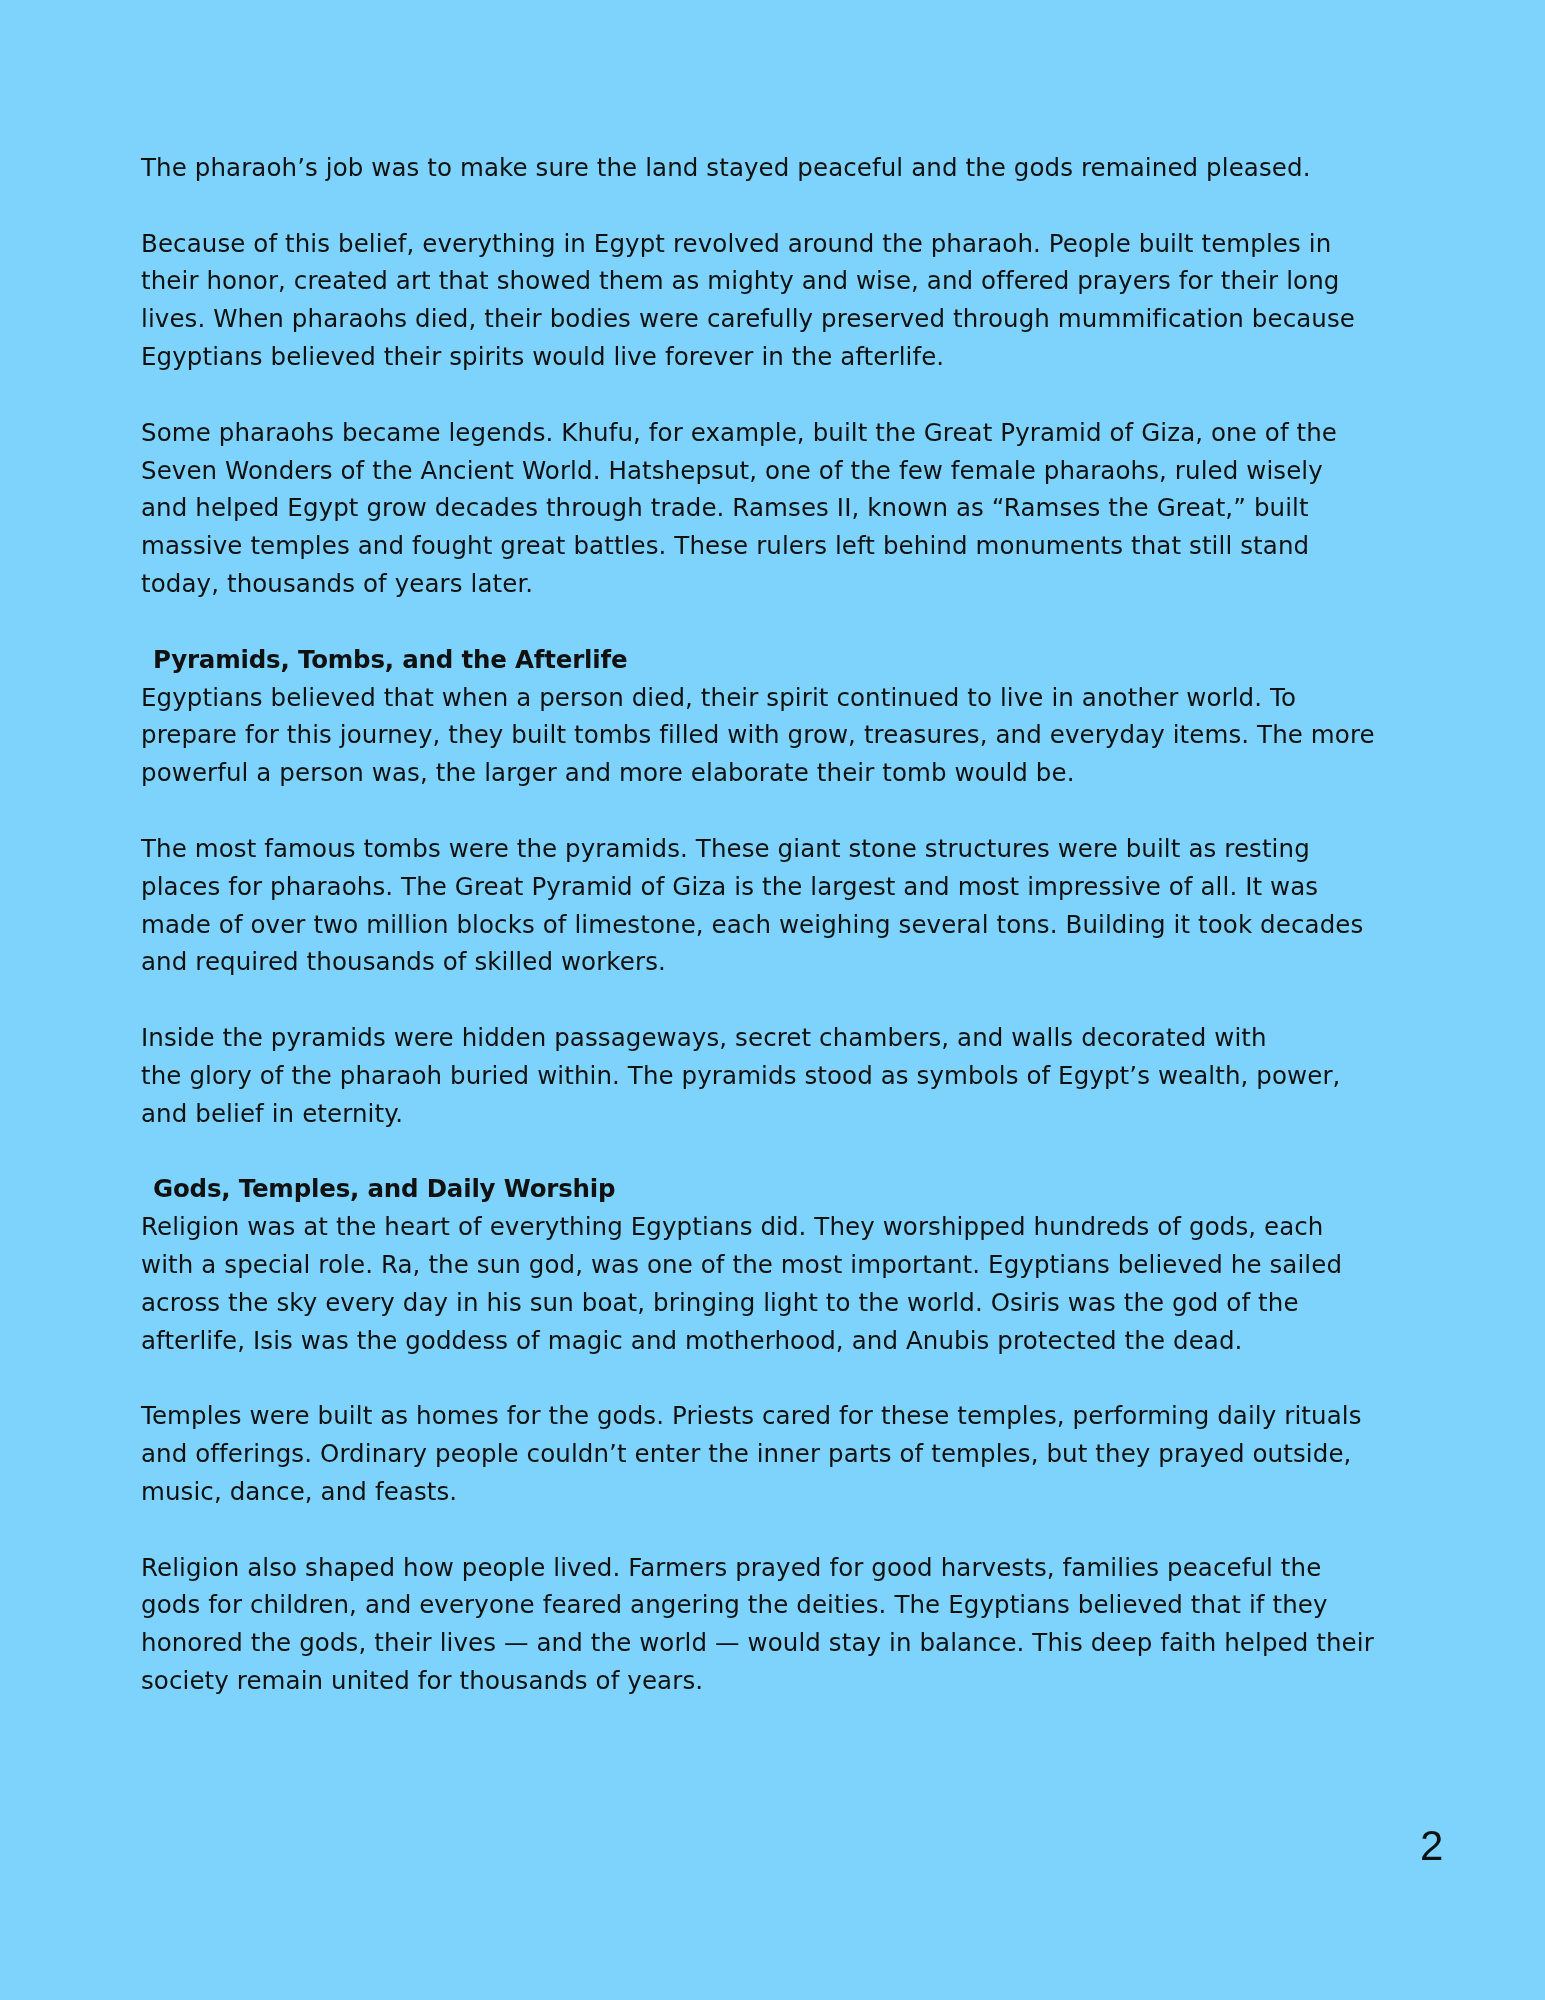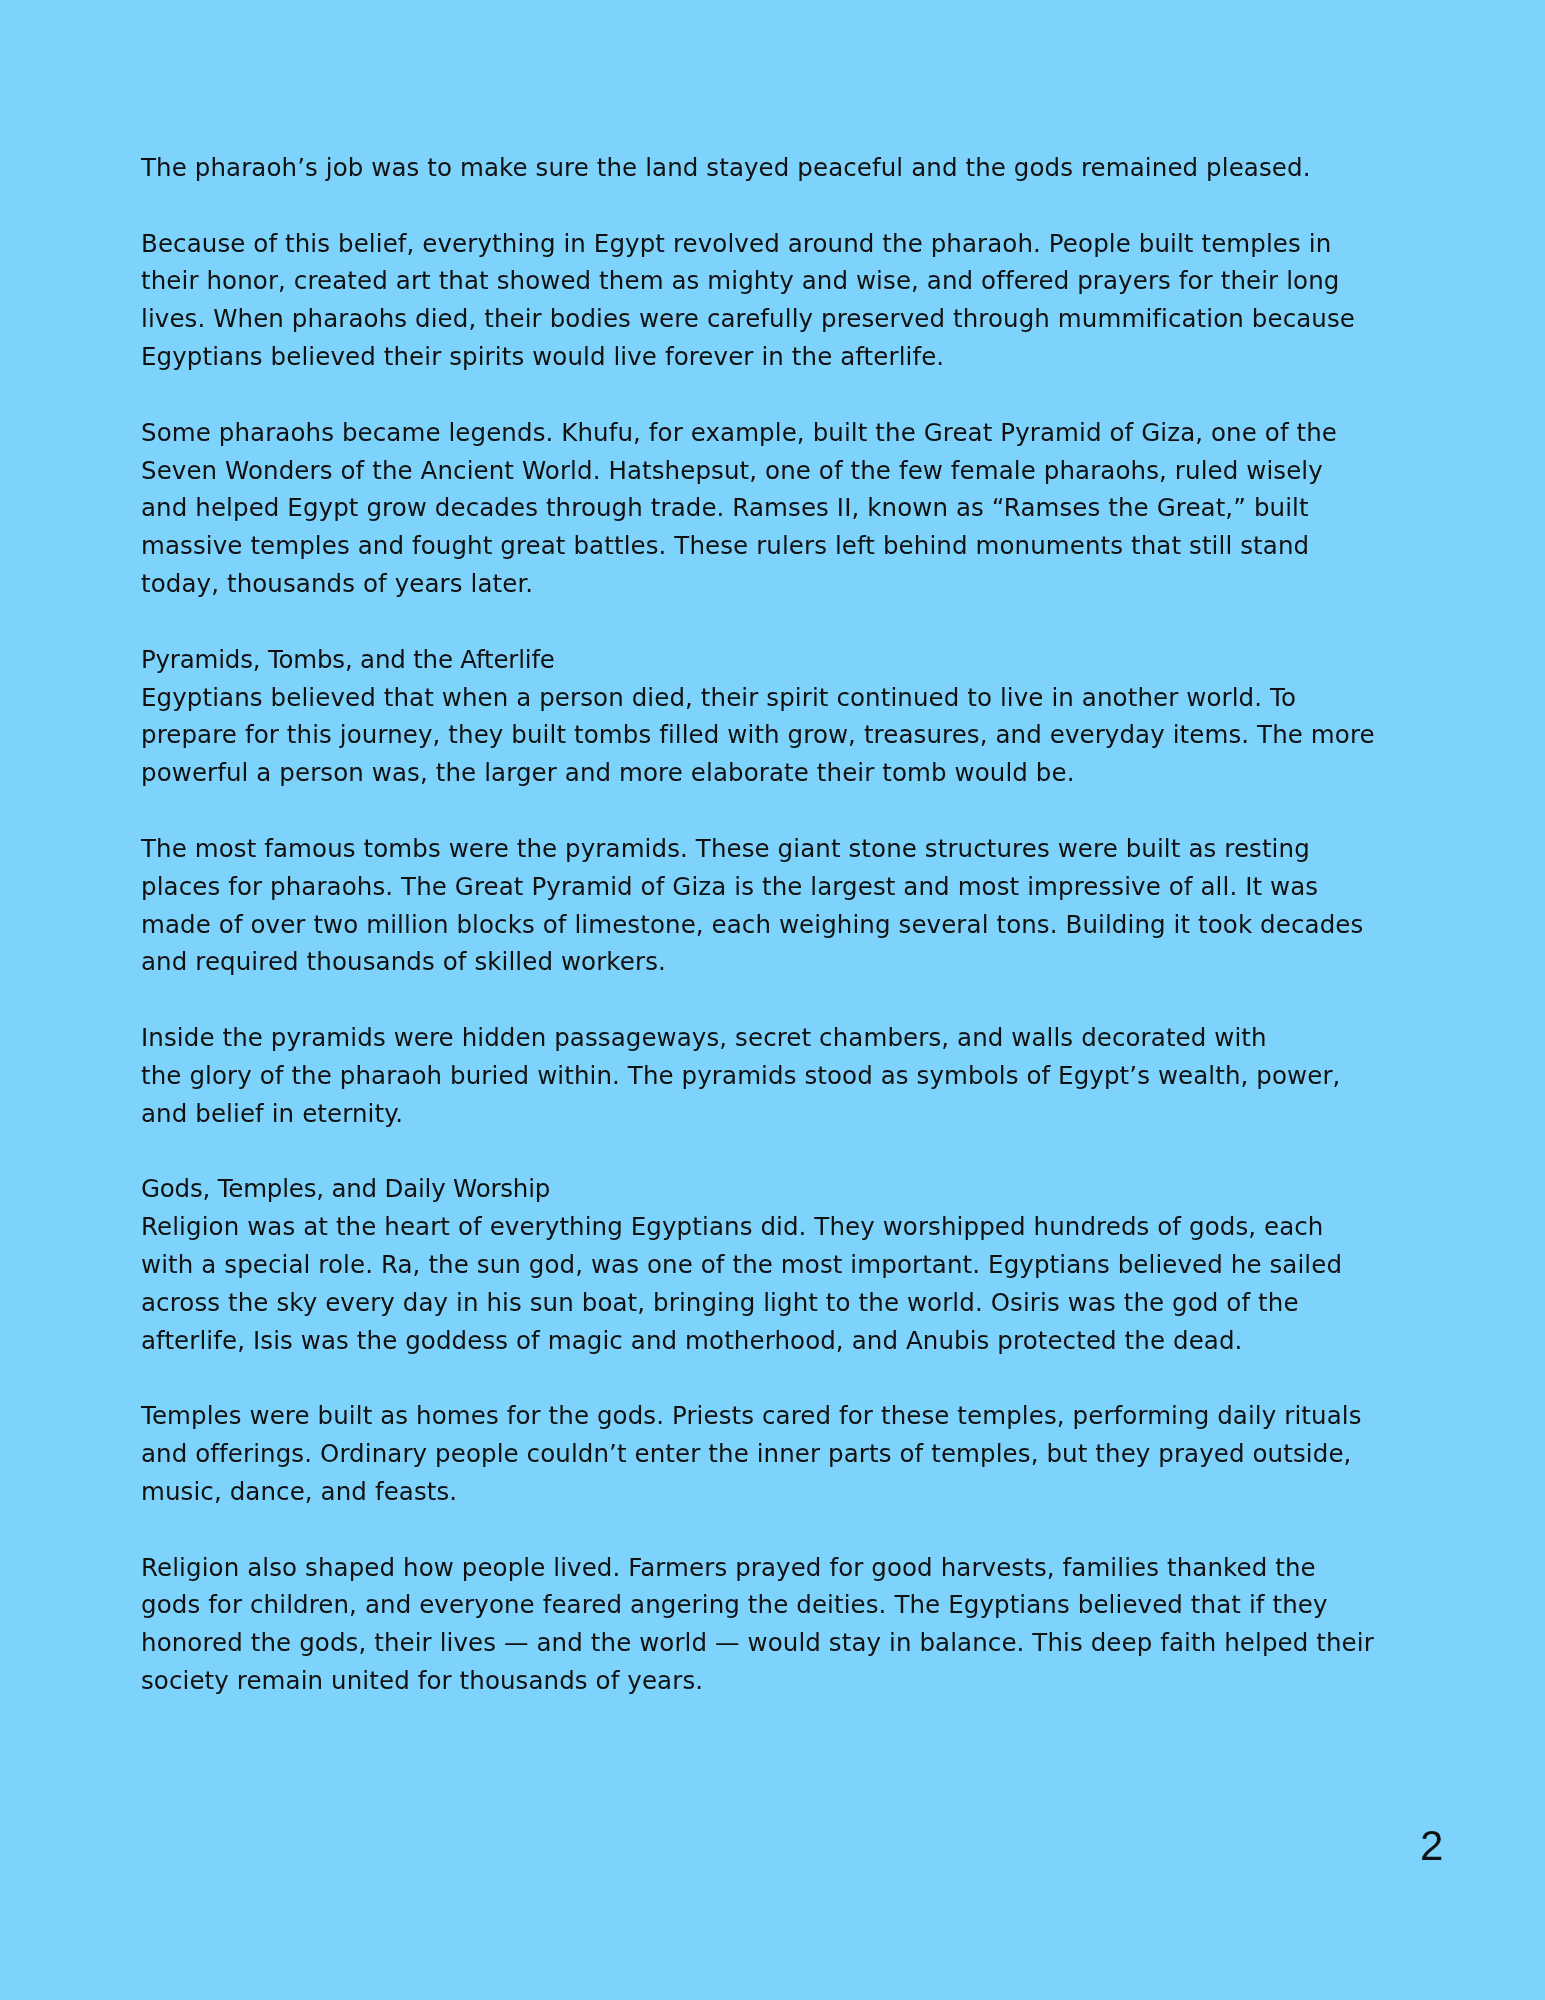--- a/index.html
+++ b/index.html
@@ -38,22 +38,23 @@
       height: 37.84px;
     }
     .blank {
       display: block;
       height: 37.84px;
     }
     .heading {
       display: block;
       white-space: nowrap;
       height: 37.84px;
-      font-weight: normal;
+      font-weight: bold;
       letter-spacing: -0.2px;
+      margin-left: 12px;
     }
     .page-number {
       position: absolute;
       left: 1420px;
       top: 1822px;
       font-family: "Liberation Sans", sans-serif;
       font-size: 42px;
       line-height: 48px;
       color: #111111;
     }
@@ -118,21 +119,21 @@
         <span class="line">afterlife, Isis was the goddess of magic and motherhood, and Anubis protected the dead.</span>
       </div>
       <span class="blank"></span>
       <div>
         <span class="line">Temples were built as homes for the gods. Priests cared for these temples, performing daily rituals</span>
         <span class="line">and offerings. Ordinary people couldn’t enter the inner parts of temples, but they prayed outside,</span>
         <span class="line">music, dance, and feasts.</span>
       </div>
       <span class="blank"></span>
       <div>
-        <span class="line">Religion also shaped how people lived. Farmers prayed for good harvests, families thanked the</span>
+        <span class="line">Religion also shaped how people lived. Farmers prayed for good harvests, families peaceful the</span>
         <span class="line">gods for children, and everyone feared angering the deities. The Egyptians believed that if they</span>
         <span class="line">honored the gods, their lives — and the world — would stay in balance. This deep faith helped their</span>
         <span class="line">society remain united for thousands of years.</span>
       </div>
     </div>
 
   </div>
 
   <div class="page-number">2</div>
 </div>

